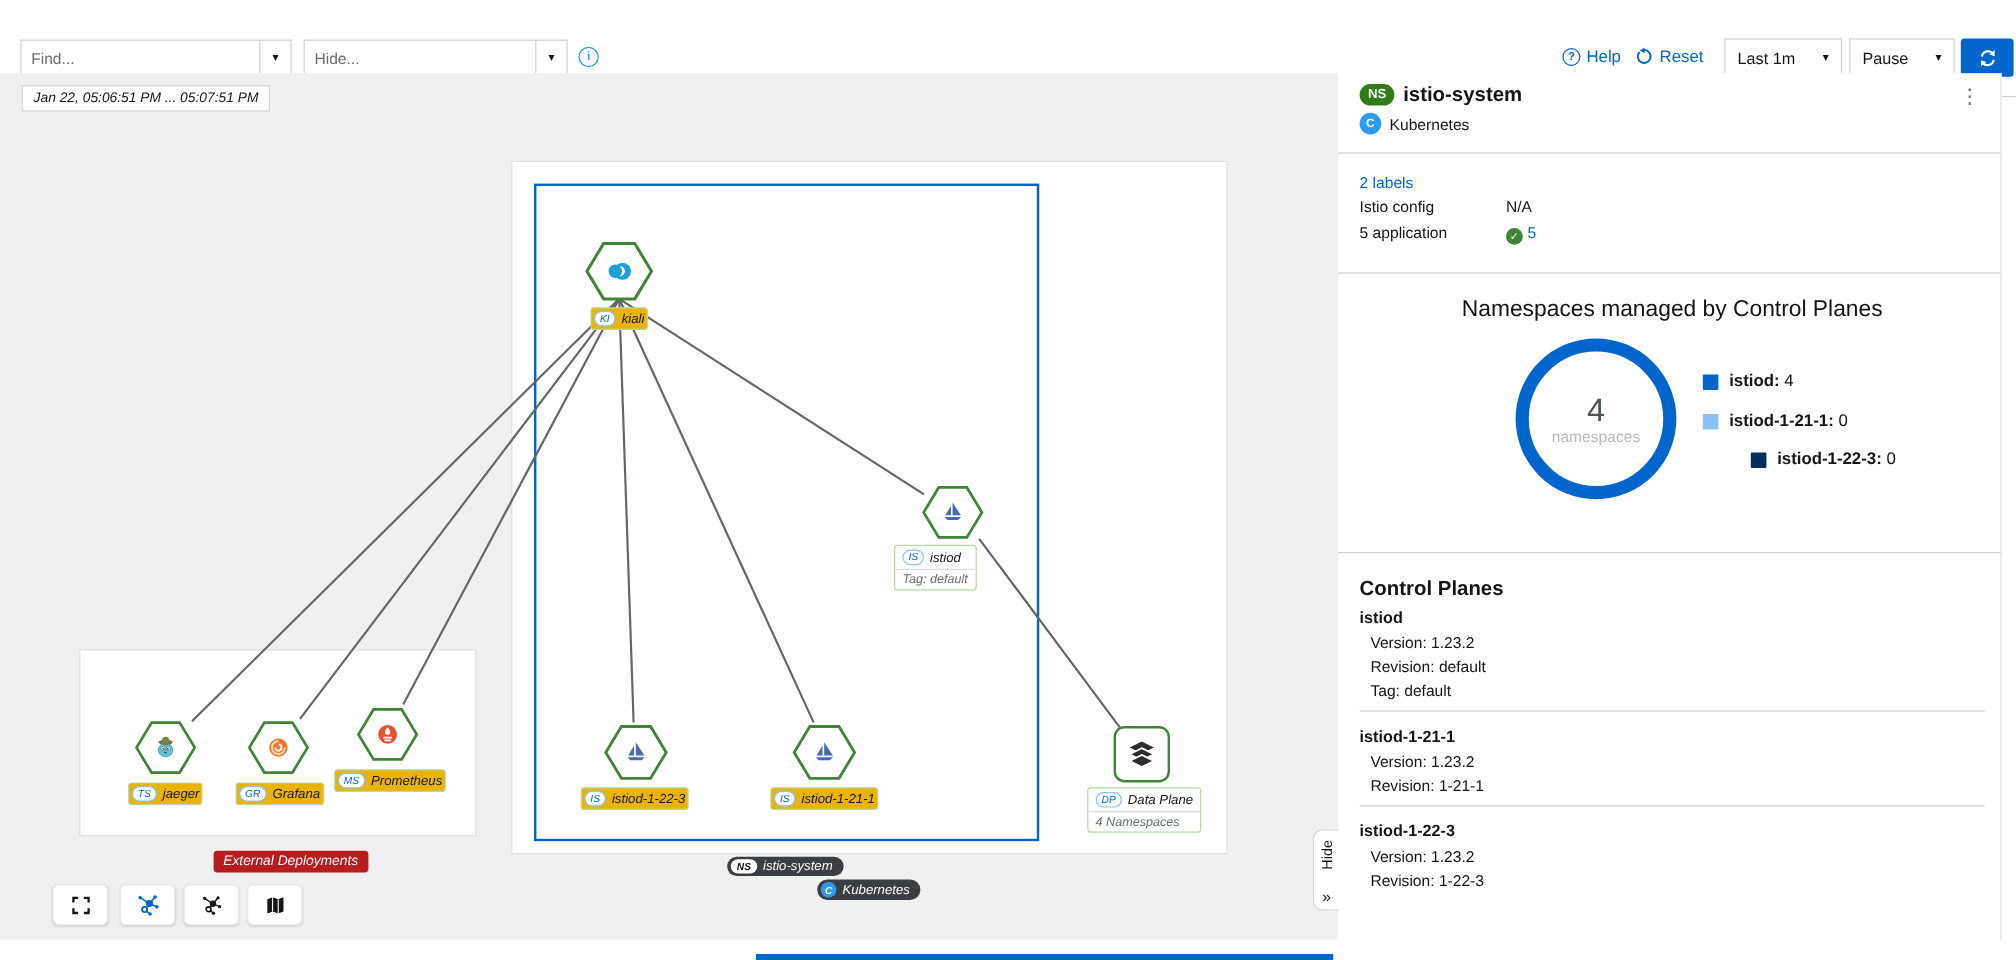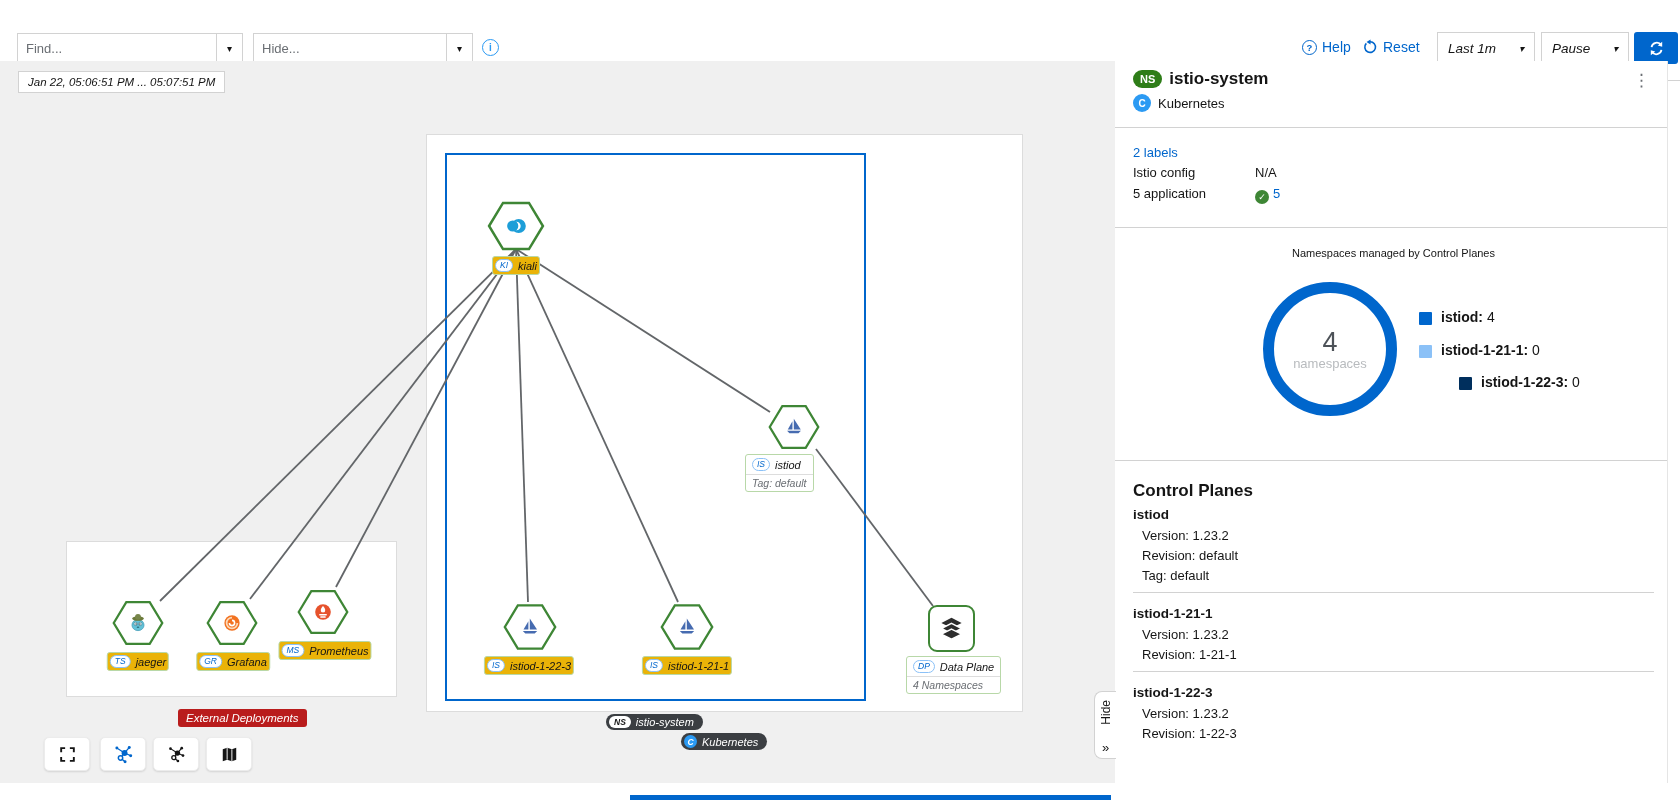--- a/index.html
+++ b/index.html
@@ -8,21 +8,21 @@
 
   
   .topbar { position:absolute; left:0; top:0; width:1680px; height:61px; background:#fff; border-bottom:1px solid #d2d2d2;margin-top:20px; }
   .inputgrp { position:absolute; top:13px; height:30px; background:#fff; border:1px solid #d2d2d2; border-bottom-color:#6a6e73; display:flex; }
   .inputgrp input { flex:1; border:none; outline:none; font-size:13px; padding:0 8px; font-family:inherit; color:#151515; background:transparent; }
   .inputgrp input::placeholder { color:#6a6e73; }
   .caretbox { width:26px; border-left:1px solid #d2d2d2; display:flex; align-items:center; justify-content:center; font-size:10px; color:#151515; cursor:pointer; }
   .infoicon { position:absolute; left:482px; top:19px; width:17px; height:17px; border:1.6px solid #2b9af3; border-radius:50%; color:#2b9af3; font-size:10px; font-weight:bold; display:flex; align-items:center; justify-content:center; }
   .linkbtn { position:absolute; top:19px; display:flex; align-items:center; gap:5px; color:#0066cc; font-size:14px; cursor:pointer; }
   .qcircle { width:15px; height:15px; border:1.6px solid #0066cc; border-radius:50%; font-size:9.5px; font-weight:bold; display:flex; align-items:center; justify-content:center; }
-  .selectbox { position:absolute; top:12px; height:32px; background:#fff; border:1px solid #d2d2d2; border-bottom-color:#8a8d90; display:flex; align-items:center; justify-content:space-between; padding:0 10px; font-size:13.5px; cursor:pointer;font-style:italic; }
+  .selectbox { position:absolute; top:12px; height:32px; background:#fff; border:1px solid #d2d2d2; border-bottom-color:#8a8d90; display:flex; align-items:center; justify-content:space-between; padding:0 10px; font-size:13.5px; cursor:pointer; }
   .selectbox .car { font-size:10px; margin-left:10px; }
   .refreshbtn { position:absolute; left:1634px; top:12px; width:44px; height:32px; background:#0066cc; border:none; border-radius:3px; display:flex; align-items:center; justify-content:center; cursor:pointer; }
 
   
   .canvas { position:absolute; left:0; top:61px; width:1115px; height:722px; background:#f0f0f0;font-style:italic; }
   .timechip { position:absolute; left:18px; top:10px; background:#fff; border:1px solid #d2d2d2; font-size:11.5px; padding:4px 9px; white-space:nowrap; }
   .gbox { position:absolute; background:#fff; border:1px solid #dcdcdc; }
   .nsbox { position:absolute; background:#fff; border:2.4px solid #0066cc; }
   svg.edges { position:absolute; left:0; top:0; width:1115px; height:722px; pointer-events:none; }
   svg.edges line { stroke:#636669; stroke-width:1.8; }
@@ -49,21 +49,21 @@
   .crow { position:absolute; left:18px; top:33px; display:flex; align-items:center; gap:7px; font-size:13px; }
   .cbadge { background:#2b9af3; color:#fff; width:18px; height:18px; border-radius:50%; font-size:10px; font-weight:bold; display:flex; align-items:center; justify-content:center; }
   .kebab { position:absolute; left:512px; top:6px; color:#6a6e73; font-size:17px; letter-spacing:0; cursor:pointer; padding:3px 6px; }
   .pdiv { position:absolute; left:0; width:553px; border-top:1px solid #d2d2d2; }
   .pdiv.inset { left:18px; width:521px; }
   .plink { position:absolute; left:18px; color:#0066cc; font-size:13px; cursor:pointer; }
   .prow { position:absolute; left:18px; font-size:13px; }
   .pval { position:absolute; left:140px; font-size:13px; }
   .checkc { display:inline-flex; width:14px; height:14px; background:#3e8635; border-radius:50%; color:#fff; font-size:9px; align-items:center; justify-content:center; vertical-align:-2px; margin-right:4px; }
   .bluenum { color:#0066cc; }
-  .donut-title { position:absolute; left:18px; top:186px; width:521px; text-align:center; font-size:11px; }
+  .donut-title { position:absolute; left:18px; top:186px; width:521px; text-align:center; font-size:19px; }
   .donut { position:absolute; left:148px; top:221px; width:134px; height:134px; border:11px solid #0066cc; border-radius:50%; display:flex; flex-direction:column; align-items:center; justify-content:center; }
   .donut .dv { font-size:27px; color:#4d5258; line-height:28px; }
   .donut .dl { font-size:13px; color:#b8bbbe; }
   .leg { position:absolute; left:304px; display:flex; align-items:flex-end; gap:9px; font-size:14px; }
   .leg .sw { width:13px; height:13px; border-radius:1px; }
   .cph { position:absolute; left:18px; font-size:17px; font-weight:bold; }
   .cpn { position:absolute; left:18px; font-size:13.5px; font-weight:bold; }
   .cpl { position:absolute; left:27px; font-size:13px; }
   .hidetab { position:absolute; left:1094px; top:691px; width:22px; height:68px; background:#fff; border:1px solid #d2d2d2; border-right:none; border-radius:8px 0 0 8px; display:flex; flex-direction:column; align-items:center; justify-content:space-between; padding:8px 0 5px 0; cursor:pointer; }
   .vtext { writing-mode:vertical-rl; transform:rotate(180deg); font-size:12px; color:#151515; }

